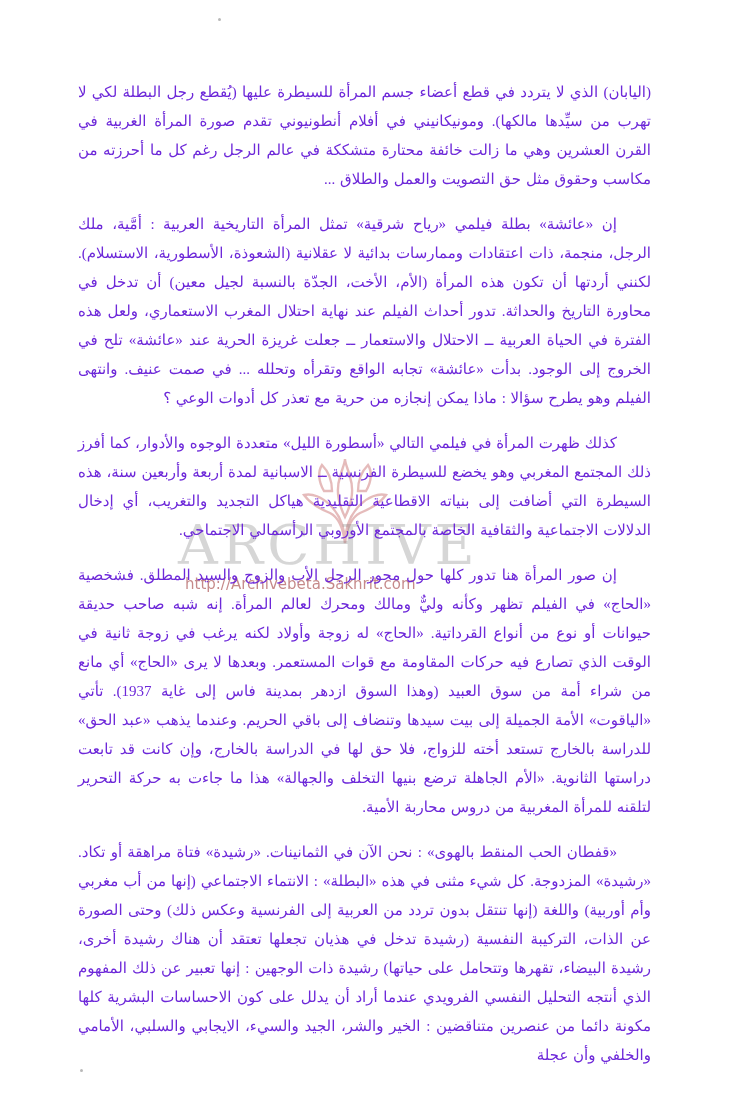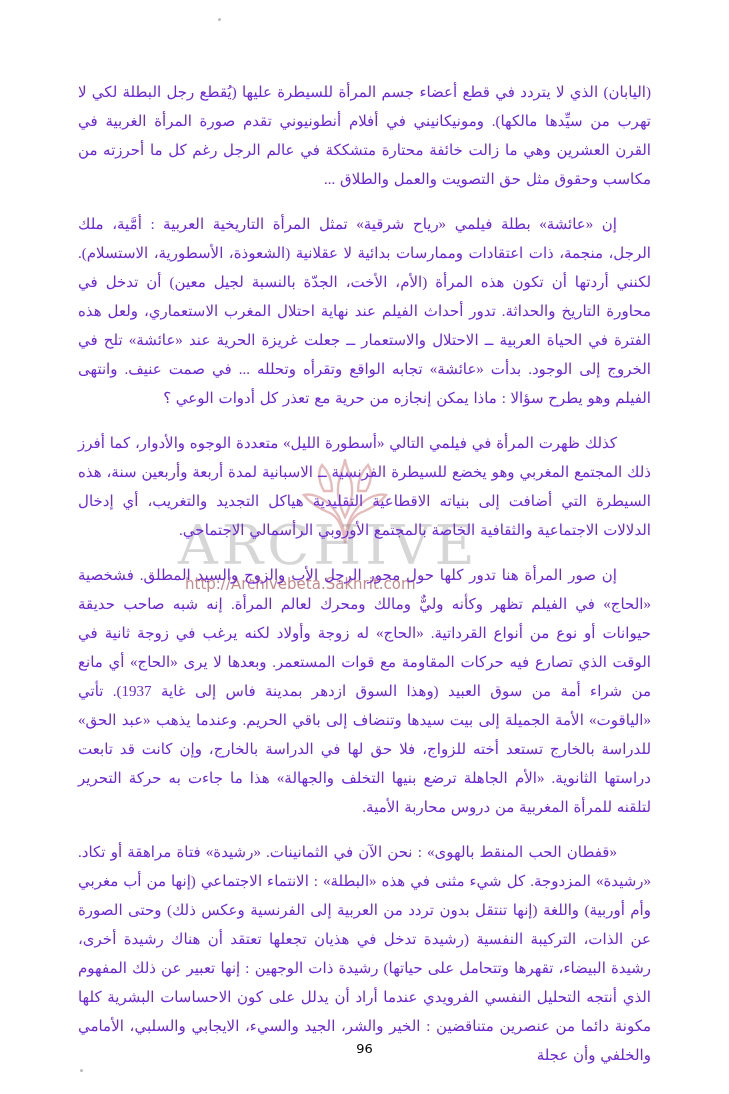--- a/index.html
+++ b/index.html
@@ -125,14 +125,13 @@
   </div>
 
   <div class="content">
     <p class="para first">(اليابان) الذي لا يتردد في قطع أعضاء جسم المرأة للسيطرة عليها (يُقطع رجل البطلة لكي لا تهرب من سيِّدها مالكها). ومونيكانيني في أفلام أنطونيوني تقدم صورة المرأة الغربية في القرن العشرين وهي ما زالت خائفة محتارة متشككة في عالم الرجل رغم كل ما أحرزته من مكاسب وحقوق مثل حق التصويت والعمل والطلاق ...</p>
     <p class="para indent">إن «عائشة» بطلة فيلمي «رياح شرقية» تمثل المرأة التاريخية العربية : أمَّية، ملك الرجل، منجمة، ذات اعتقادات وممارسات بدائية لا عقلانية (الشعوذة، الأسطورية، الاستسلام). لكنني أردتها أن تكون هذه المرأة (الأم، الأخت، الجدّة بالنسبة لجيل معين) أن تدخل في محاورة التاريخ والحداثة. تدور أحداث الفيلم عند نهاية احتلال المغرب الاستعماري، ولعل هذه الفترة في الحياة العربية ــ الاحتلال والاستعمار ــ جعلت غريزة الحرية عند «عائشة» تلح في الخروج إلى الوجود. بدأت «عائشة» تجابه الواقع وتقرأه وتحلله ... في صمت عنيف. وانتهى الفيلم وهو يطرح سؤالا : ماذا يمكن إنجازه من حرية مع تعذر كل أدوات الوعي ؟</p>
     <p class="para indent">كذلك ظهرت المرأة في فيلمي التالي «أسطورة الليل» متعددة الوجوه والأدوار، كما أفرز ذلك المجتمع المغربي وهو يخضع للسيطرة الفرنسية ــ الاسبانية لمدة أربعة وأربعين سنة، هذه السيطرة التي أضافت إلى بنياته الاقطاعية التقليدية هياكل التجديد والتغريب، أي إدخال الدلالات الاجتماعية والثقافية الخاصة بالمجتمع الأوروبي الرأسمالي الاجتماحي.</p>
     <p class="para indent">إن صور المرأة هنا تدور كلها حول محور الرجل الأب والزوج والسيد المطلق. فشخصية «الحاج» في الفيلم تظهر وكأنه وليٌّ ومالك ومحرك لعالم المرأة. إنه شبه صاحب حديقة حيوانات أو نوع من أنواع القرداتية. «الحاج» له زوجة وأولاد لكنه يرغب في زوجة ثانية في الوقت الذي تصارع فيه حركات المقاومة مع قوات المستعمر. وبعدها لا يرى «الحاج» أي مانع من شراء أمة من سوق العبيد (وهذا السوق ازدهر بمدينة فاس إلى غاية 1937). تأتي «الياقوت» الأمة الجميلة إلى بيت سيدها وتنضاف إلى باقي الحريم. وعندما يذهب «عبد الحق» للدراسة بالخارج تستعد أخته للزواج، فلا حق لها في الدراسة بالخارج، وإن كانت قد تابعت دراستها الثانوية. «الأم الجاهلة ترضع بنيها التخلف والجهالة» هذا ما جاءت به حركة التحرير لتلقنه للمرأة المغربية من دروس محاربة الأمية.</p>
     <p class="para indent">«قفطان الحب المنقط بالهوى» : نحن الآن في الثمانينات. «رشيدة» فتاة مراهقة أو تكاد. «رشيدة» المزدوجة. كل شيء مثنى في هذه «البطلة» : الانتماء الاجتماعي (إنها من أب مغربي وأم أوربية) واللغة (إنها تنتقل بدون تردد من العربية إلى الفرنسية وعكس ذلك) وحتى الصورة عن الذات، التركيبة النفسية (رشيدة تدخل في هذيان تجعلها تعتقد أن هناك رشيدة أخرى، رشيدة البيضاء، تقهرها وتتحامل على حياتها) رشيدة ذات الوجهين : إنها تعبير عن ذلك المفهوم الذي أنتجه التحليل النفسي الفرويدي عندما أراد أن يدلل على كون الاحساسات البشرية كلها مكونة دائما من عنصرين متناقضين : الخير والشر، الجيد والسيء، الايجابي والسلبي، الأمامي والخلفي وأن عجلة</p>
   </div>
 
-  <div class="page-number">96</div>
 </div>
 
 </body></html>

